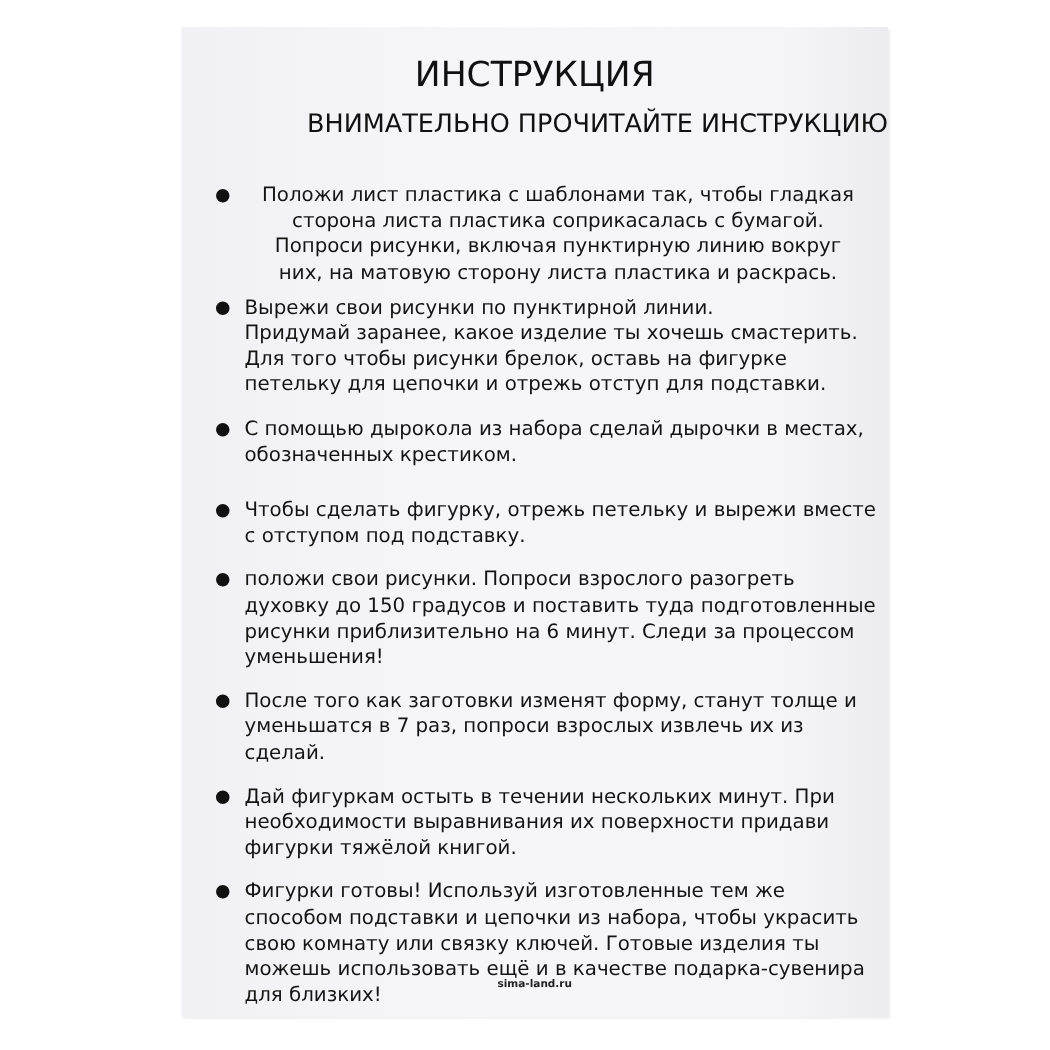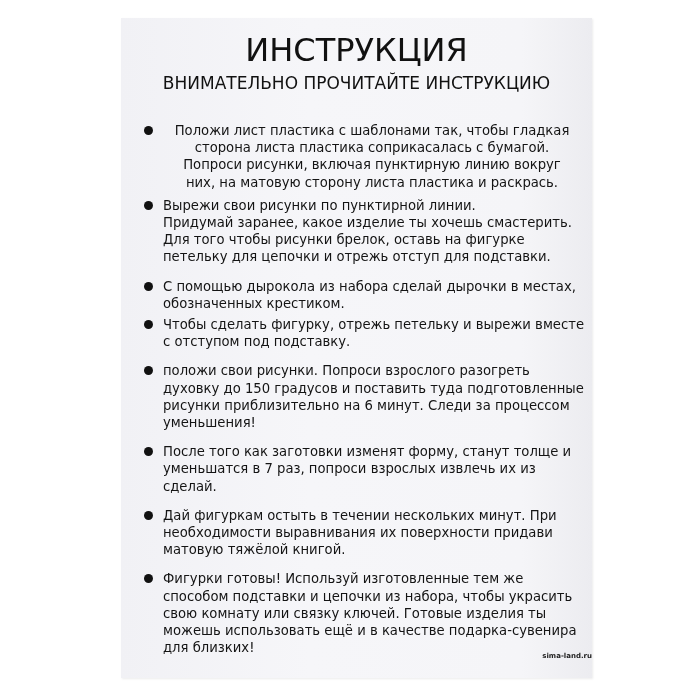--- a/index.html
+++ b/index.html
@@ -22,33 +22,33 @@
     font-family: "DejaVu Sans", sans-serif;
     color: #111;
   }
   .title {
     position: absolute;
     left: 0;
     right: 0;
     top: 14px;
     text-align: center;
     font-family: "DejaVu Sans", sans-serif;
-    font-size: 32px;
+    font-size: 23px;
     font-weight: normal;
     letter-spacing: 0px;
     color: #111;
     margin: 0;
     line-height: 36px;
   }
   .subtitle {
     position: absolute;
     left: 0;
     right: 0;
     top: 55px;
-    text-align: center;
+    text-align: right;
     font-family: "DejaVu Sans", sans-serif;
     font-size: 17px;
     line-height: 20px;
     color: #111;
     margin: 0;
   }
   .subtitle span { display: block; }
   .steps {
     position: absolute;
     left: 20px;
@@ -75,21 +75,21 @@
     height: 9px;
     border-radius: 50%;
     background: #111;
   }
   .step .line { display: block; white-space: nowrap; }
   .footer {
     position: absolute;
     left: 0;
     right: 0;
     top: 634px;
-    text-align: right;
+    text-align: center;
     font-family: "DejaVu Sans", sans-serif;
     font-size: 7px;
     font-weight: bold;
     color: #222;
   }
 </style>
 </head>
 <body>
 
 <div class="page">
@@ -111,21 +111,21 @@
       <span class="line">Вырежи свои рисунки по пунктирной линии.</span>
       <span class="line">Придумай заранее, какое изделие ты хочешь смастерить.</span>
       <span class="line">Для того чтобы рисунки брелок, оставь на фигурке</span>
       <span class="line">петельку для цепочки и отрежь отступ для подставки.</span>
     </li>
     <li class="step" style="margin-top:12px;">
       <span class="bullet"></span>
       <span class="line">С помощью дырокола из набора сделай дырочки в местах,</span>
       <span class="line">обозначенных крестиком.</span>
     </li>
-    <li class="step" style="margin-top:4px;">
+    <li class="step" style="margin-top:20px;">
       <span class="bullet"></span>
       <span class="line">Чтобы сделать фигурку, отрежь петельку и вырежи вместе</span>
       <span class="line">с отступом под подставку.</span>
     </li>
     <li class="step" style="margin-top:12px;">
       <span class="bullet"></span>
       <span class="line">положи свои рисунки. Попроси взрослого разогреть</span>
       <span class="line">духовку до 150 градусов и поставить туда подготовленные</span>
       <span class="line">рисунки приблизительно на 6 минут. Следи за процессом</span>
       <span class="line">уменьшения!</span>
@@ -133,21 +133,21 @@
     <li class="step" style="margin-top:12px;">
       <span class="bullet"></span>
       <span class="line">После того как заготовки изменят форму, станут толще и</span>
       <span class="line">уменьшатся в 7 раз, попроси взрослых извлечь их из</span>
       <span class="line">сделай.</span>
     </li>
     <li class="step" style="margin-top:12px;">
       <span class="bullet"></span>
       <span class="line">Дай фигуркам остыть в течении нескольких минут. При</span>
       <span class="line">необходимости выравнивания их поверхности придави</span>
-      <span class="line">матовую тяжёлой книгой.</span>
+      <span class="line">фигурки тяжёлой книгой.</span>
     </li>
     <li class="step" style="margin-top:12px;">
       <span class="bullet"></span>
       <span class="line">Фигурки готовы! Используй изготовленные тем же</span>
       <span class="line">способом подставки и цепочки из набора, чтобы украсить</span>
       <span class="line">свою комнату или связку ключей. Готовые изделия ты</span>
       <span class="line">можешь использовать ещё и в качестве подарка-сувенира</span>
       <span class="line">для близких!</span>
     </li>
   </ul>

